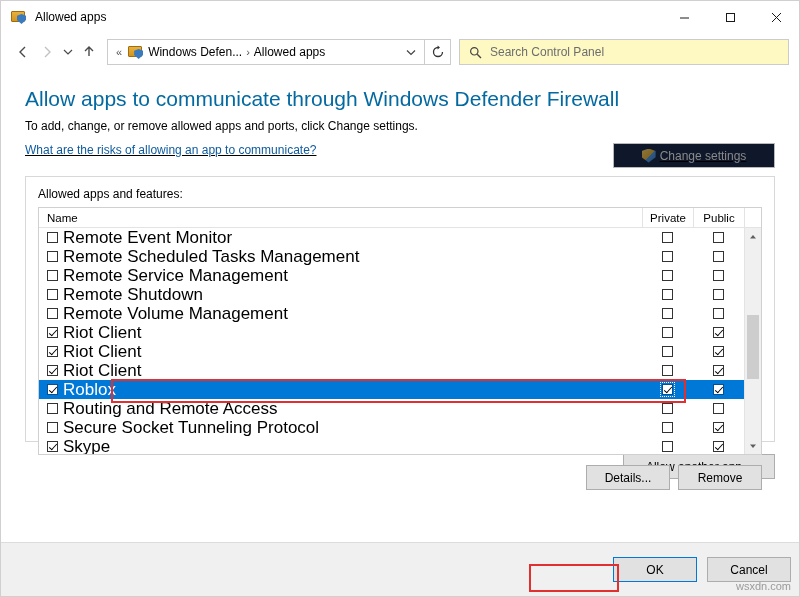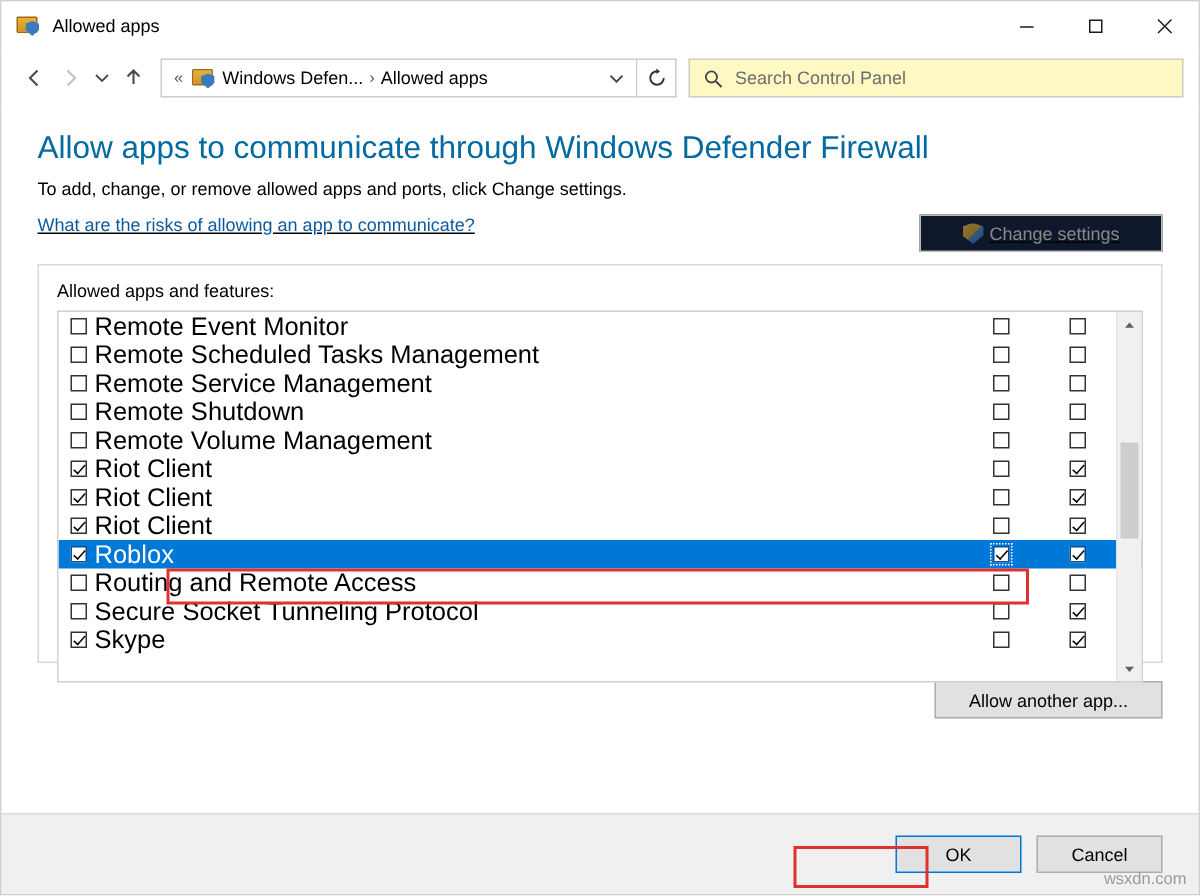--- a/index.html
+++ b/index.html
@@ -331,21 +331,21 @@
     margin-top: 12px;
   }
   
   .bottombar {
     height: 54px;
     background: #f0f0f0;
     border-top: 1px solid #dcdcdc;
     display: flex;
     align-items: center;
     justify-content: flex-end;
-    padding-right: 24px;
+    padding-right: 8px;
     gap: 10px;
     flex: none;
     position: relative;
   }
   .btn-ok { width: 84px; height: 25px; }
   .btn-ok.focused { border: 1px solid #0078d7; }
   
   .redbox {
     position: absolute;
     border: 2px solid #e03030;
@@ -457,20 +457,26 @@
             <span class="l"></span>
           </span>
         <span>Change settings</span>
       </div>
     </div>
 
     <div class="groupbox">
       <div class="group-label">Allowed apps and features:</div>
 
       <div class="listbox">
+        <div class="list-header">
+          <div class="hcol-name">Name</div>
+          <div class="hcol">Private</div>
+          <div class="hcol">Public</div>
+          <div class="hcol spacer"></div>
+        </div>
 
         <div class="list-body">
 
           <div class="row">
             <div class="cell-name">
               <span class="cb"></span>
               <span>Remote Event Monitor</span>
             </div>
             <div class="cell-chk">
                 <span class="cb"></span>
@@ -646,20 +652,24 @@
             </div>
             <div class="sb-arrow">
               <svg width="8" height="8" viewBox="0 0 8 8">
                   <path d="M1 2.5 L4 6 L7 2.5 Z" fill="#5e5e5e"></path>
                 </svg>
             </div>
           </div>
         </div>
       </div>
 
+      <div class="list-buttons">
+        <div class="btn">Details...</div>
+        <div class="btn">Remove</div>
+      </div>
     </div>
 
     <div class="allow-row">
       <div class="btn wide">Allow another app...</div>
     </div>
   </div>
 
   <div class="bottombar">
     <div class="btn btn-ok focused">OK</div>
     <div class="btn btn-ok">Cancel</div>

